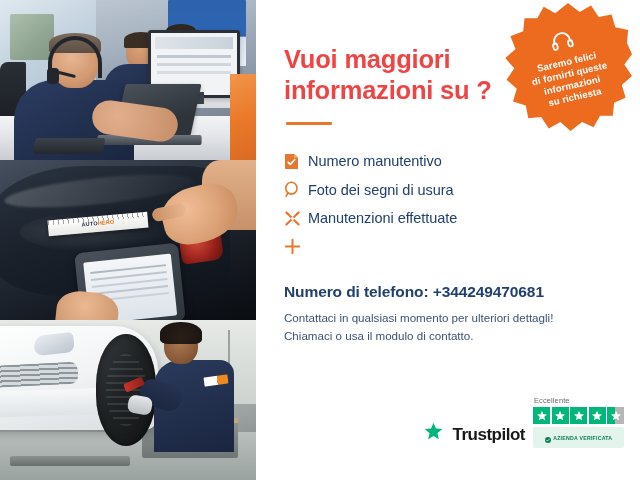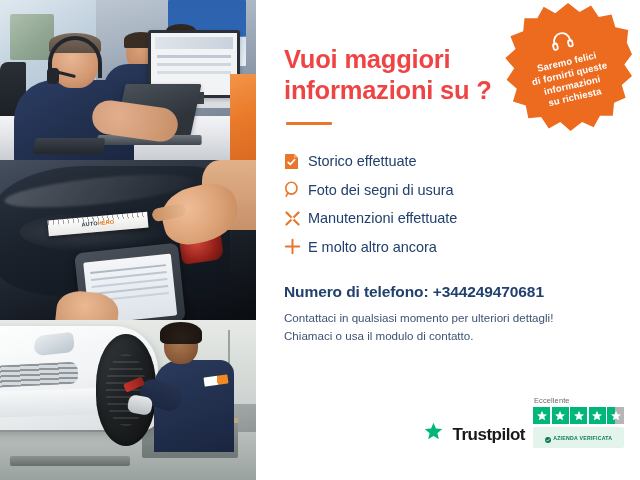--- a/index.html
+++ b/index.html
@@ -612,21 +612,21 @@
     <ul class="features">
 
       <li class="feature">
         <span class="feature-icon">
           <svg width="15" height="17" viewBox="0 0 15 17">
             <path d="M1 1.6C1 1.27 1.27 1 1.6 1H10.2L14 4.8V15.4C14 15.73 13.73 16 13.4 16H1.6C1.27 16 1 15.73 1 15.4V1.6Z" fill="#e8762c"></path>
             <path d="M10 1.2V4.8H13.8" fill="#f5a86b"></path>
             <path d="M4.2 9.3L6.3 11.4L10.6 6.7" stroke="#ffffff" stroke-width="1.7" fill="none" stroke-linecap="round" stroke-linejoin="round"></path>
           </svg>
         </span>
-        <span class="feature-label">Storico effettuate</span>
+        <span class="feature-label">Numero manutentivo</span>
       </li>
 
       <li class="feature">
         <span class="feature-icon">
           <svg width="16" height="17" viewBox="0 0 16 17">
             <ellipse cx="7.4" cy="7.2" rx="5.6" ry="5.9" stroke="#e8762c" stroke-width="1.6" fill="none"></ellipse>
             <path d="M3.9 11.8L2.2 15.2" stroke="#e8762c" stroke-width="1.6" stroke-linecap="round"></path>
           </svg>
         </span>
         <span class="feature-label">Foto dei segni di usura</span>
@@ -646,21 +646,20 @@
       </li>
 
 
       <li class="feature">
         <span class="feature-icon">
           <svg width="17" height="17" viewBox="0 0 17 17">
             <path d="M8.5 1.8V15.2" stroke="#e8762c" stroke-width="2" stroke-linecap="round"></path>
             <path d="M1.8 8.5H15.2" stroke="#e8762c" stroke-width="2" stroke-linecap="round"></path>
           </svg>
         </span>
-        <span class="feature-label">E molto altro ancora</span>
       </li>
 
     </ul>
 
     <div class="contact">
       <p class="phone">
         <span>Numero di telefono:</span>
         <span class="num">+344249470681</span>
       </p>
       <p class="contact-note">

